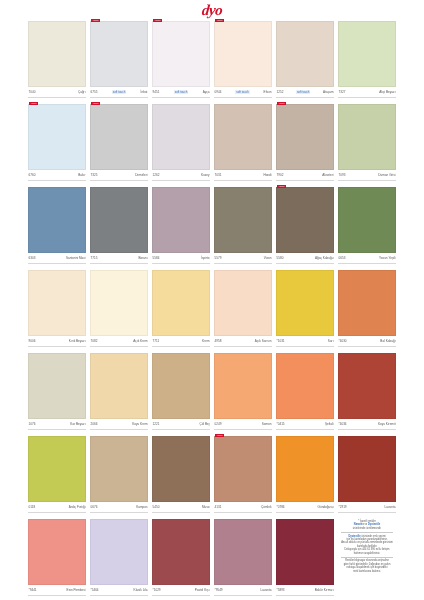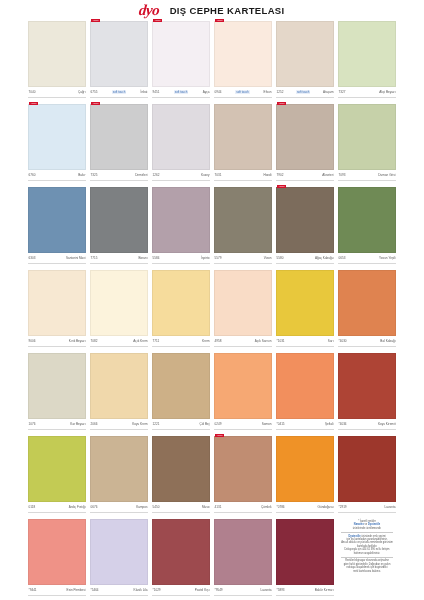--- a/index.html
+++ b/index.html
@@ -98,21 +98,20 @@
     margin:1.6px 0;
   }
 </style>
 </head>
 <body>
 
 <div id="page">
 
   <div id="header">
     <span class="logo">dyo</span>
-    <span class="header-title">DIŞ CEPHE KARTELASI</span>
   </div>
 
   <div id="grid">
       <div class="cell">
         <div class="chip" style="background: rgb(236, 232, 218);"></div>
         <div class="labelrow">
           <span class="code">7040</span>
           <span class="cname">Çağrı</span>
         </div>
       </div>

